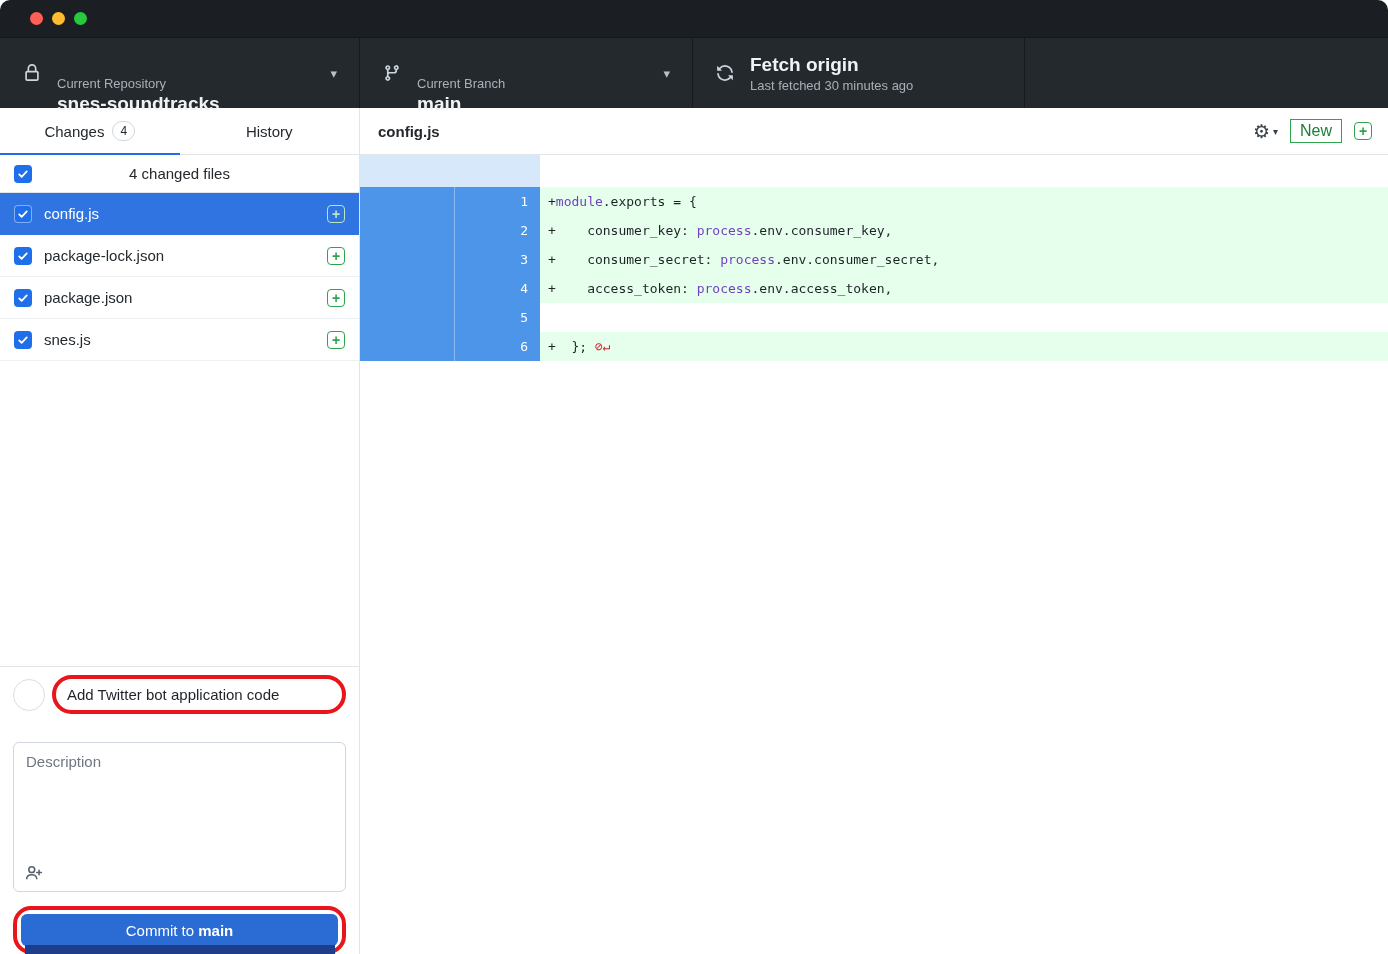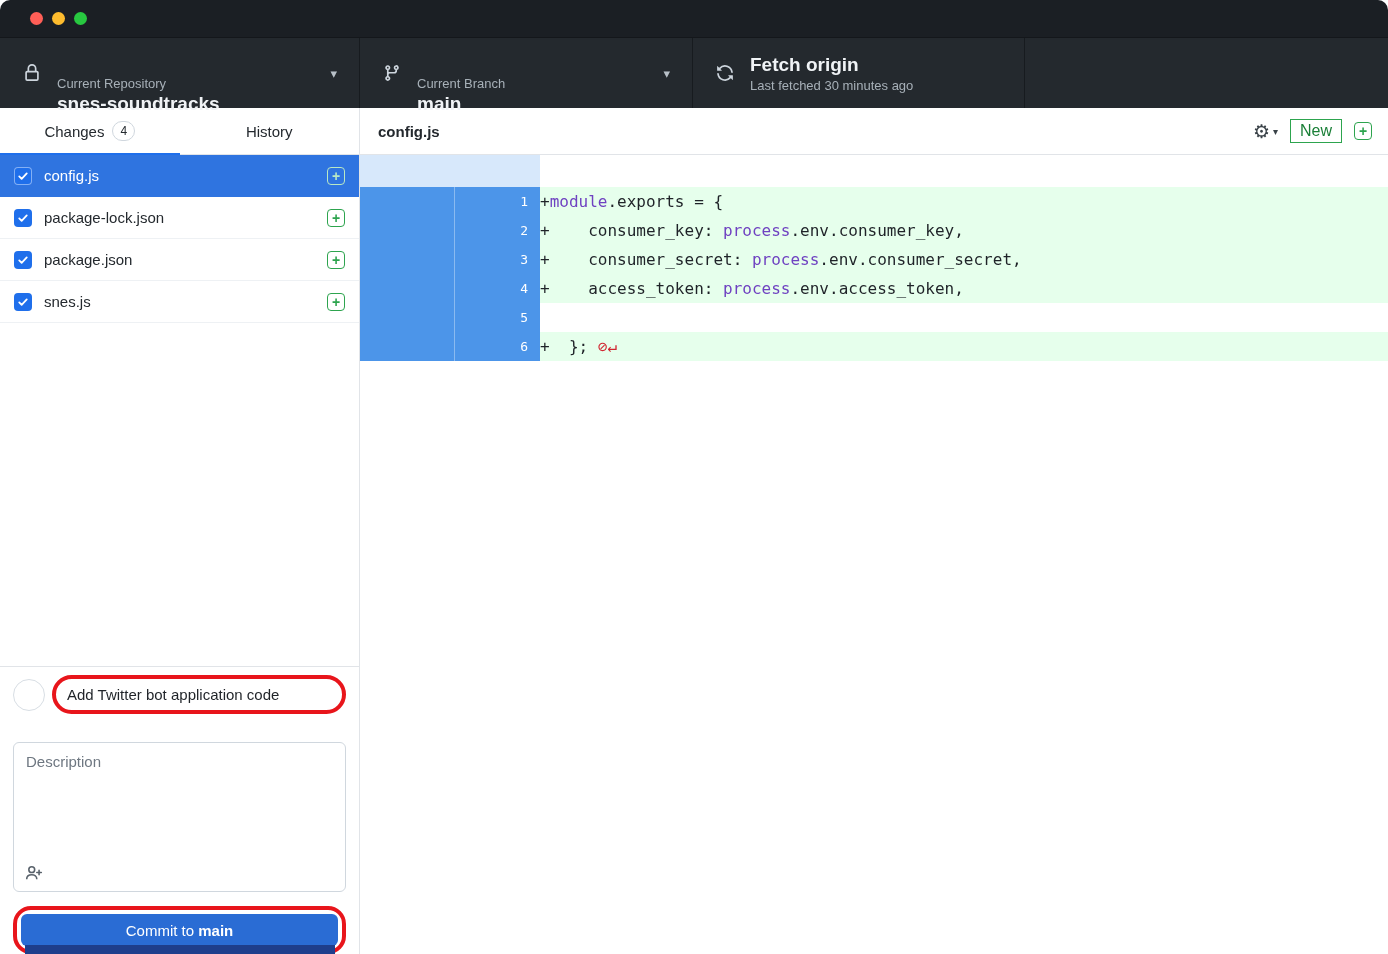--- a/index.html
+++ b/index.html
@@ -135,22 +135,22 @@
     line-height:32px; padding-left:8px; white-space:pre;
   }
   .diff-line { display:flex; height:29px; }
   .gut {
     background:var(--c-gutter-blue,#4c95e9); color:#fff; font-size:13px; line-height:29px;
     text-align:right; padding-right:12px; flex-shrink:0;
   }
   .gut.old { width:95px; border-right:1px solid rgba(255,255,255,.35); }
   .gut.new { width:85px; }
   .code {
-    flex:1; background:var(--c-added-bg,#e6ffec); font-size:16px; line-height:29px;
-    white-space:pre;
+    flex:1; background:var(--c-added-bg,#e6ffec); font-size:13px; line-height:29px;
+    padding-left:8px; white-space:pre;
   }
   .seg-plain { color:#1f2328; }
   .seg-keyword { color:var(--c-keyword-purple,#6f42c1); }
   .seg-no-newline { color:#d1242f; }
 </style>
 </head>
 <body>
 
 <div class="window">
 
@@ -219,20 +219,28 @@
           </span>
         <span class="new-badge">New</span>
         <span class="plusbox">+</span>
       </div>
     </div>
   </div>
 
   <div class="main">
 
     <div class="sidebar">
+      <div class="summary-files-row">
+        <span class="checkbox">
+          <svg viewBox="0 0 16 16" width="12" height="12">
+              <path d="M3 8.5l3.2 3.2L13 4.5" fill="none" stroke="#fff" stroke-width="2.4" stroke-linecap="round" stroke-linejoin="round"></path>
+            </svg>
+        </span>
+        <span>4 changed files</span>
+      </div>
 
       <div class="file-list">
           <div class="file-row selected">
             <span class="checkbox">
               <svg viewBox="0 0 16 16" width="12" height="12">
                 <path d="M3 8.5l3.2 3.2L13 4.5" fill="none" stroke="#fff" stroke-width="2.4" stroke-linecap="round" stroke-linejoin="round"></path>
               </svg>
             </span>
             <span class="fname">config.js</span>
             <span class="plusbox">+</span>

